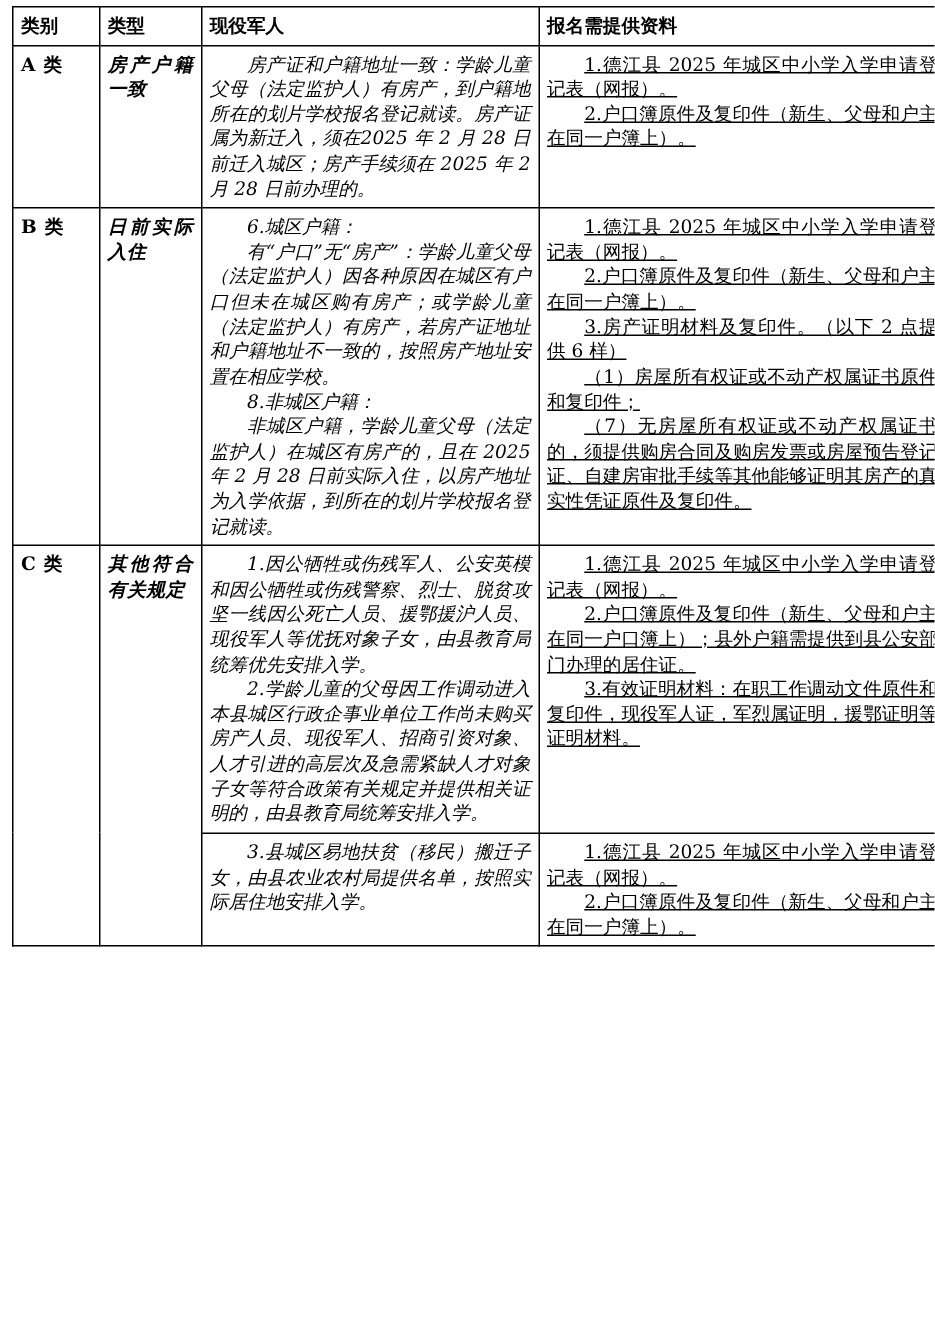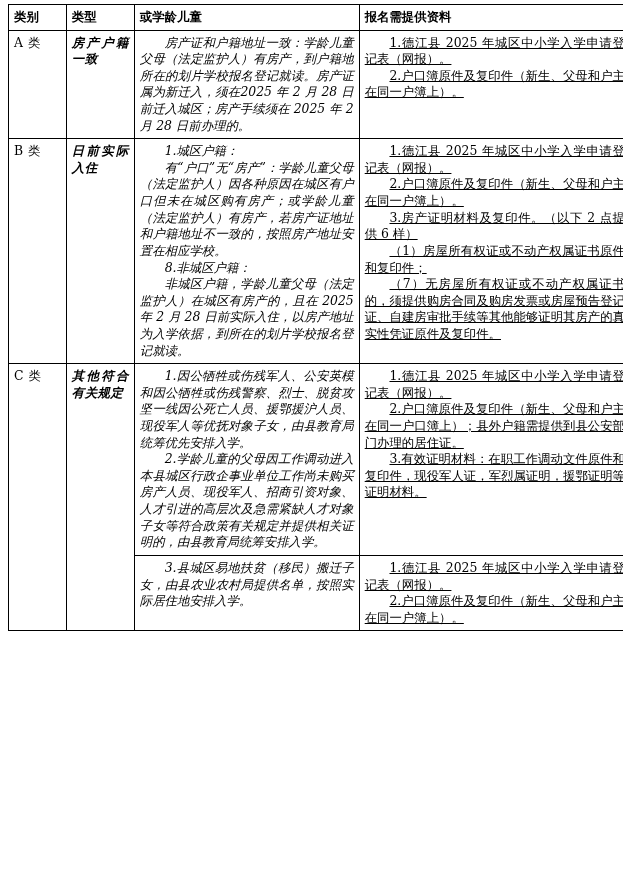--- a/index.html
+++ b/index.html
@@ -42,21 +42,21 @@
   thead th {
     text-align: center;
     vertical-align: middle;
     font-weight: bold;
     font-size: 13px;
     padding: 5px 3px;
   }
   td.cat {
     text-align: center;
     vertical-align: middle;
-    font-weight: normal;
+    font-weight: bold;
     font-size: 13px;
     letter-spacing: 0.5px;
     margin-top: 16px;
   }
   td.type {
     text-align: center;
     vertical-align: middle;
     font-weight: bold;
     font-size: 13px;
     line-height: 1.5;
@@ -83,21 +83,21 @@
     <colgroup>
       <col class="col-cat">
       <col class="col-type">
       <col class="col-cond">
       <col class="col-docs">
     </colgroup>
     <thead>
       <tr>
         <th>类别</th>
         <th>类型</th>
-        <th>或学龄儿童</th>
+        <th>现役军人</th>
         <th>报名需提供资料</th>
       </tr>
     </thead>
     <tbody>
 
       <tr>
         <td class="cat">A 类</td>
         <td class="type">房产户籍一致</td>
         <td class="cond">
           <p class="para">房产证和户籍地址一致：学龄儿童父母（法定监护人）有房产，到户籍地所在的划片学校报名登记就读。房产证属为新迁入，须在2025 年 2 月 28 日前迁入城区；房产手续须在 2025 年 2 月 28 日前办理的。</p>
@@ -107,21 +107,21 @@
             <p class="para">1.德江县 2025 年城区中小学入学申请登记表（网报）。</p>
             <p class="para">2.户口簿原件及复印件（新生、父母和户主在同一户簿上）。</p>
           </div>
         </td>
       </tr>
 
       <tr>
         <td class="cat">B 类</td>
         <td class="type">日前实际入住</td>
         <td class="cond">
-          <p class="para">1.城区户籍：</p>
+          <p class="para">6.城区户籍：</p>
           <p class="para">有“户口”无“房产”：学龄儿童父母（法定监护人）因各种原因在城区有户口但未在城区购有房产；或学龄儿童（法定监护人）有房产，若房产证地址和户籍地址不一致的，按照房产地址安置在相应学校。</p>
           <p class="para">8.非城区户籍：</p>
           <p class="para">非城区户籍，学龄儿童父母（法定监护人）在城区有房产的，且在 2025 年 2 月 28 日前实际入住，以房产地址为入学依据，到所在的划片学校报名登记就读。</p>
         </td>
         <td class="docs">
           <div class="docs-block">
             <p class="para">1.德江县 2025 年城区中小学入学申请登记表（网报）。</p>
             <p class="para">2.户口簿原件及复印件（新生、父母和户主在同一户簿上）。</p>
             <p class="para">3.房产证明材料及复印件。（以下 2 点提供 6 样）</p>
             <p class="para">（1）房屋所有权证或不动产权属证书原件和复印件；</p>

